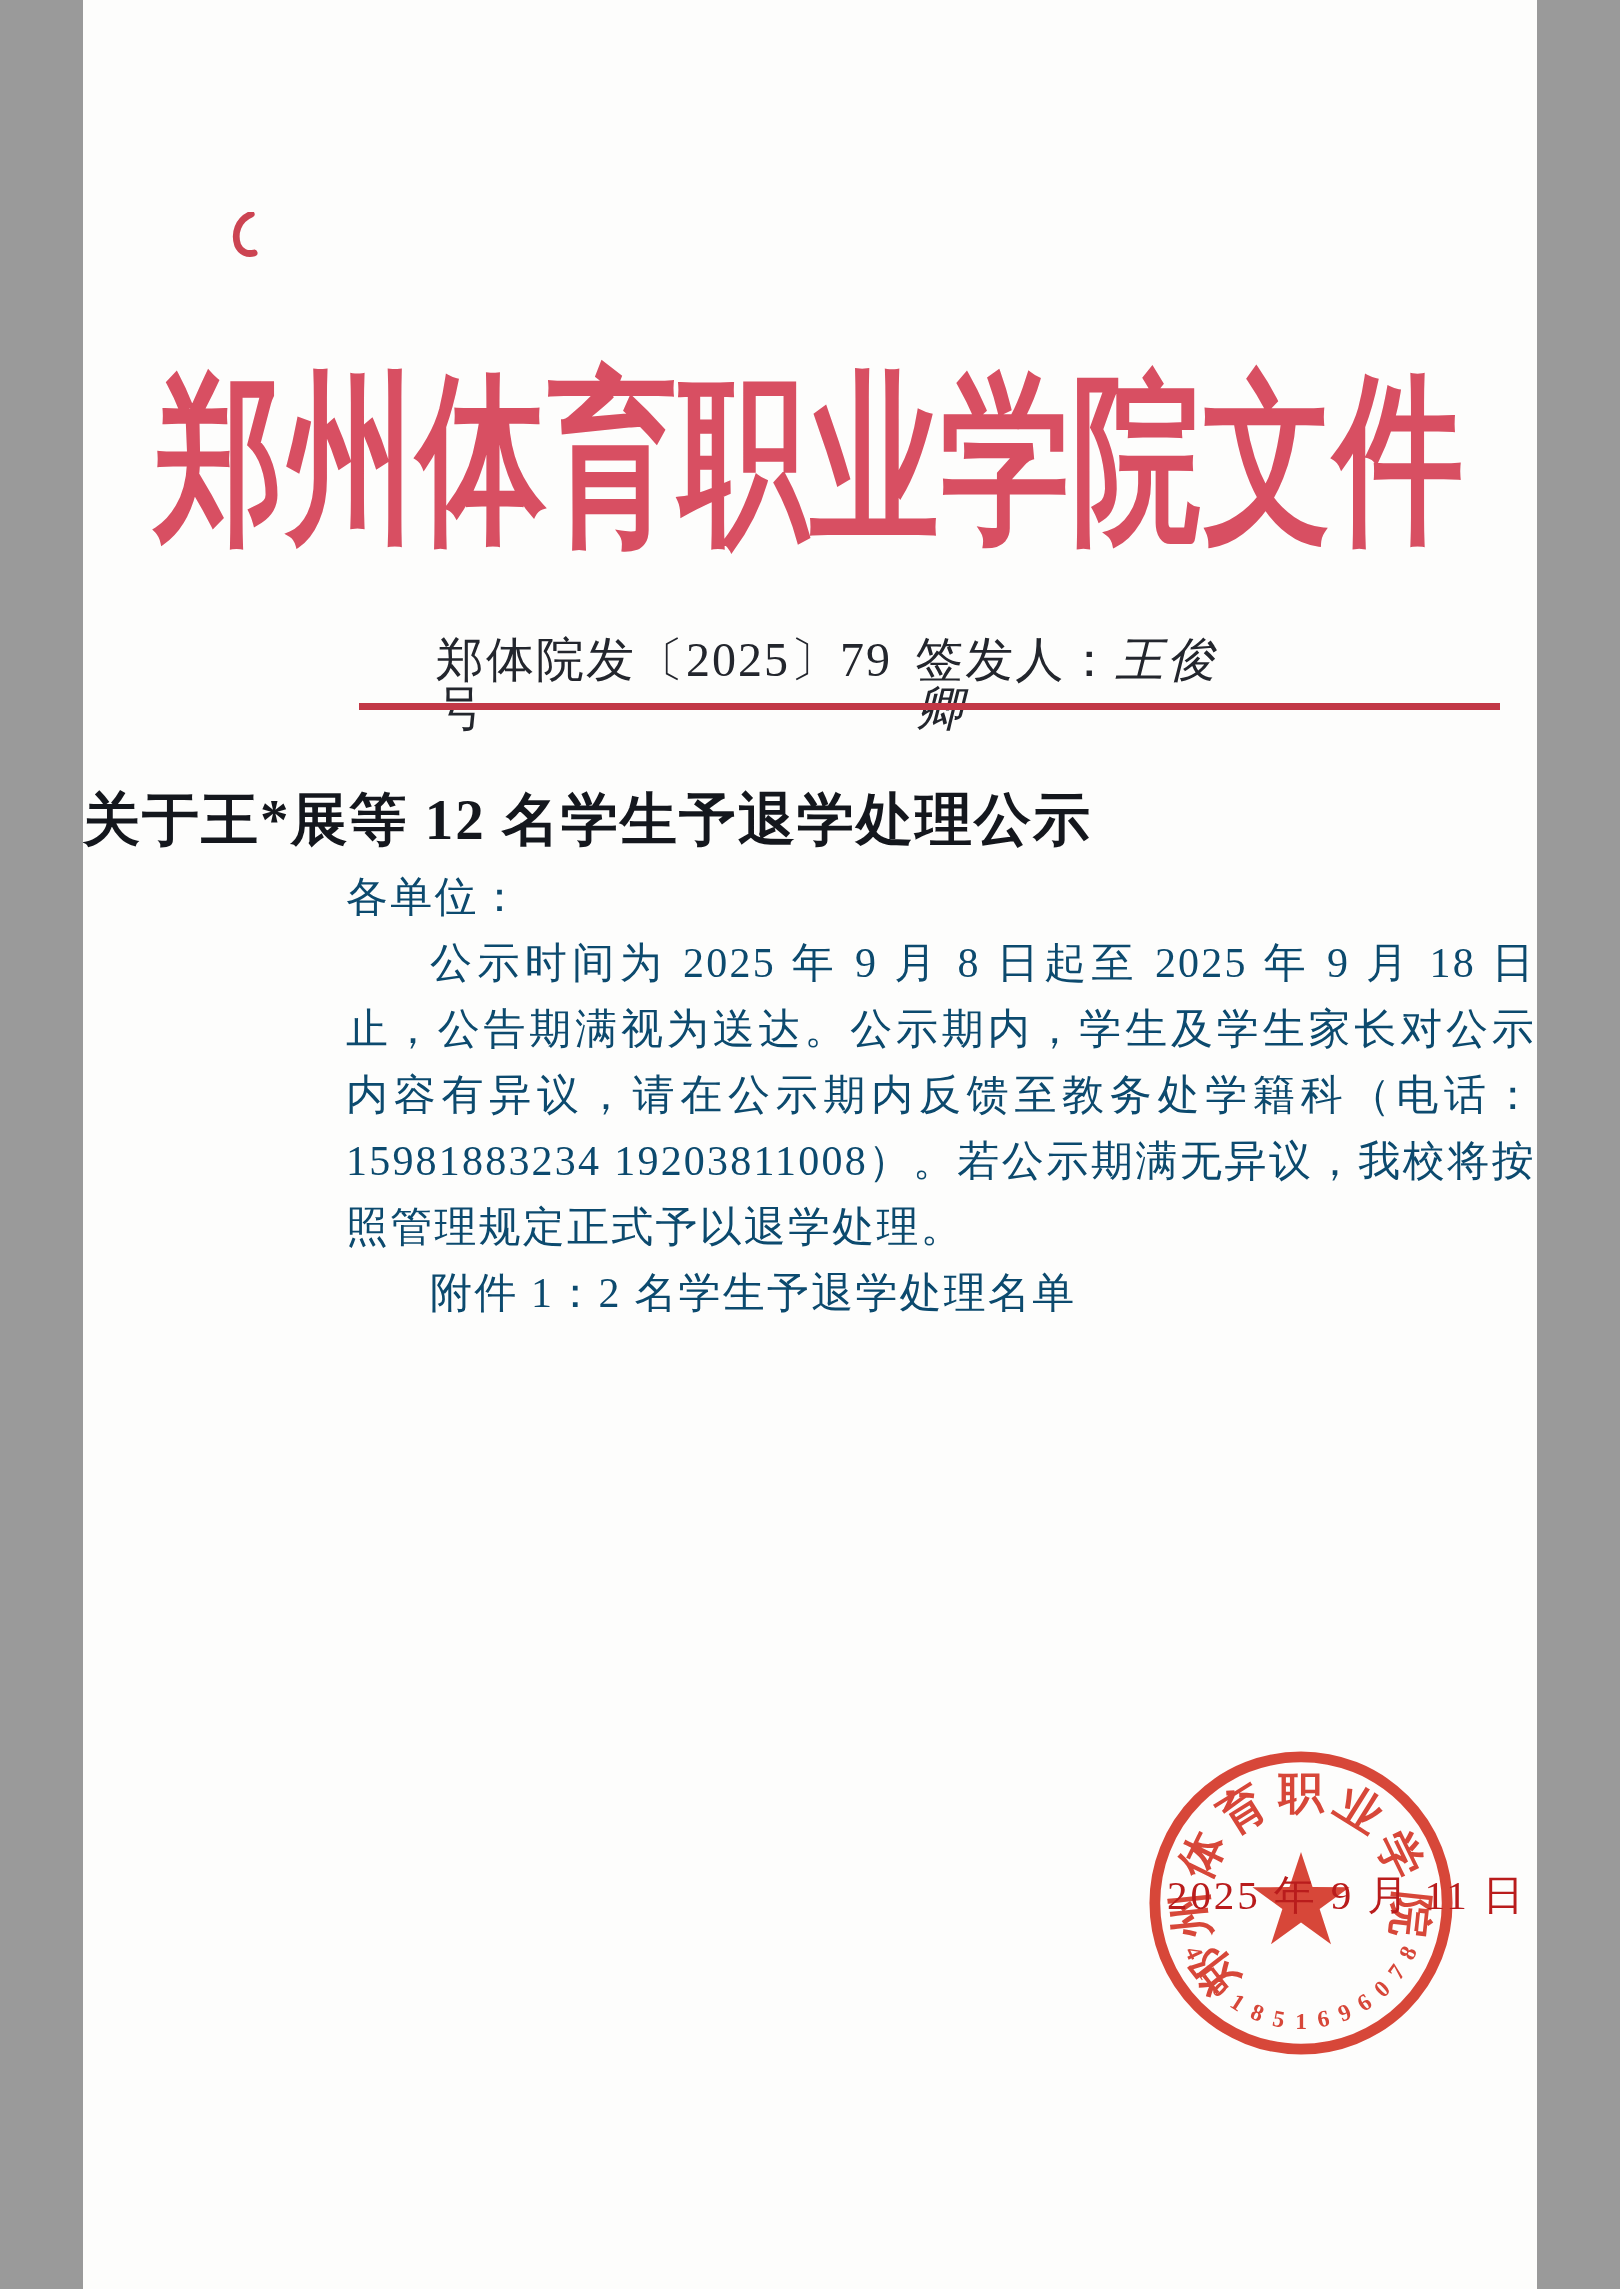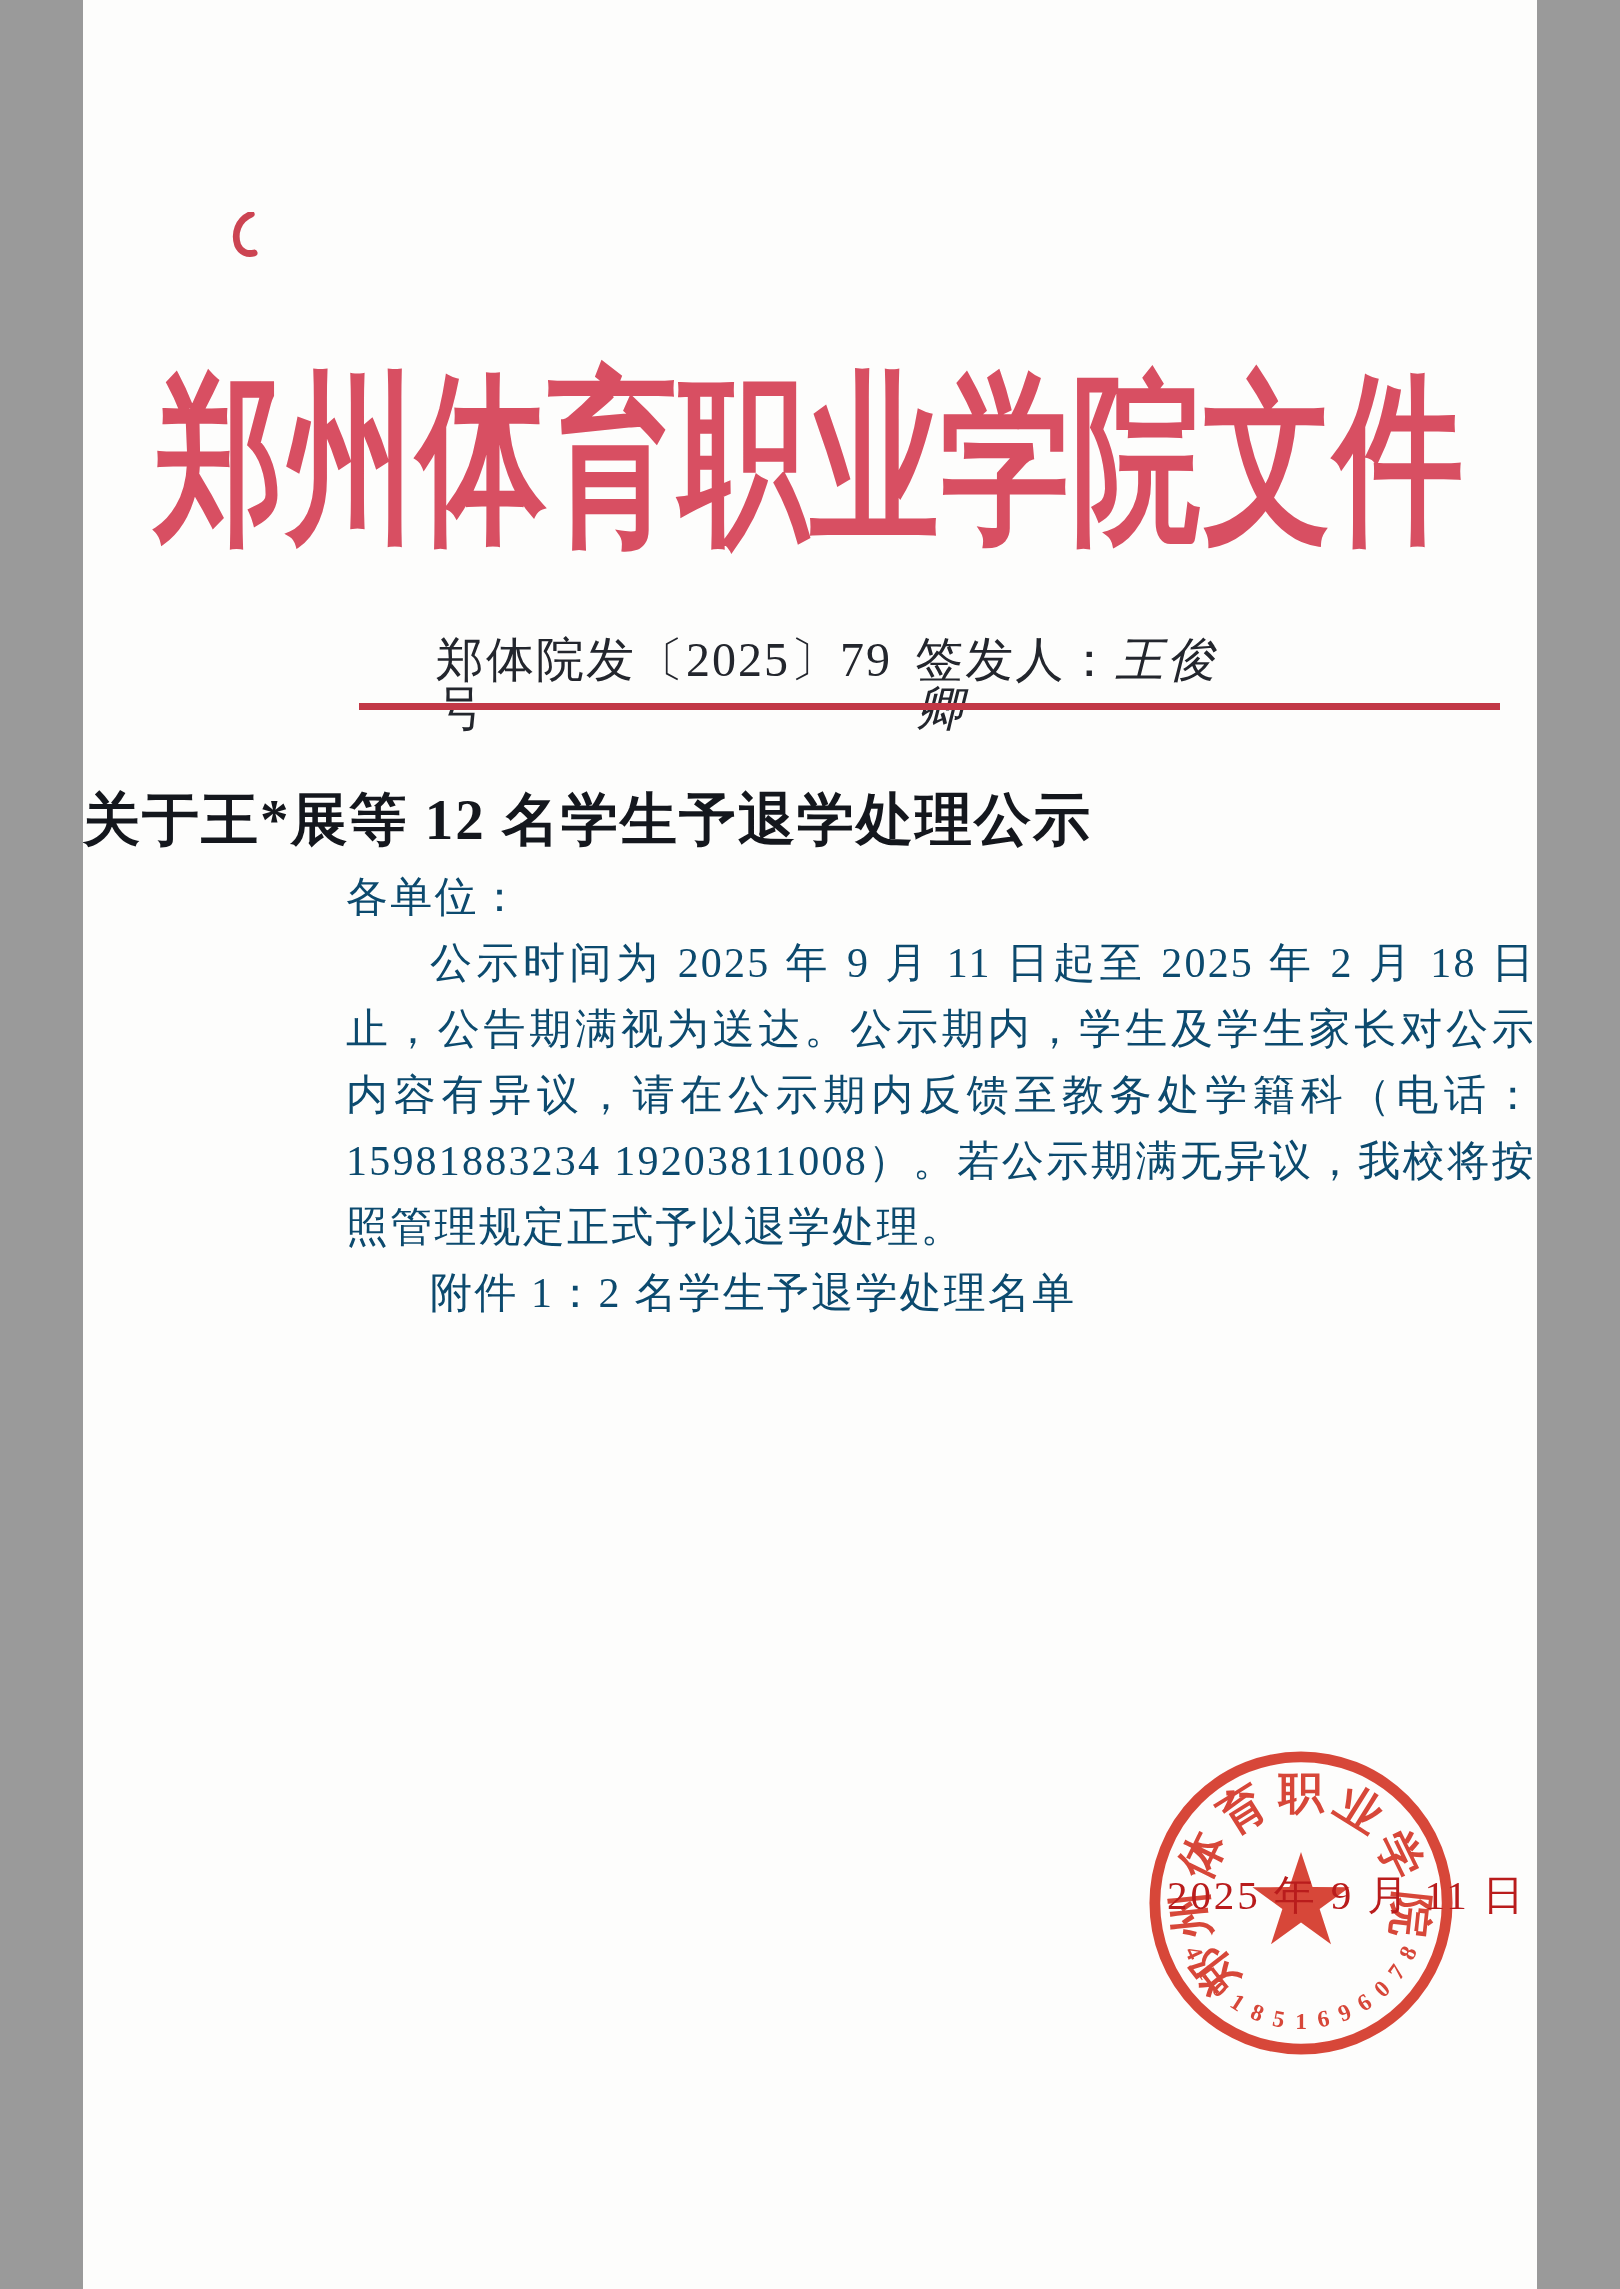--- a/index.html
+++ b/index.html
@@ -79,21 +79,21 @@
     <span class="doc-number">郑体院发〔2025〕79 号</span>
     <span class="signer"><span>签发人：</span><span class="signer-name">王俊卿</span></span>
   </div>
 
   <div class="red-rule"></div>
 
   <div class="doc-title">关于王*展等 12 名学生予退学处理公示</div>
 
   <div class="body-block">
     <p class="greeting">各单位：</p>
-    <p>公示时间为 2025 年 9 月 11 日起至 2025 年 2 月 18 日止，公告期满视为送达。公示期内，学生及学生家长对公示内容有异议，请在公示期内反馈至教务处学籍科（电话：15981883234 19203811008）。若公示期满无异议，我校将按照管理规定正式予以退学处理。</p>
+    <p>公示时间为 2025 年 9 月 8 日起至 2025 年 9 月 18 日止，公告期满视为送达。公示期内，学生及学生家长对公示内容有异议，请在公示期内反馈至教务处学籍科（电话：15981883234 19203811008）。若公示期满无异议，我校将按照管理规定正式予以退学处理。</p>
     <p>附件 1：2 名学生予退学处理名单</p>
   </div>
 
   <div class="date-line">2025 年 9 月 11 日</div>
 
   <svg class="seal" viewBox="0 0 314 318">
     <circle cx="157" cy="159" r="149" fill="none" stroke="#d53a2b" stroke-width="11"></circle>
     <polygon points="157,107 145.2,142.8 107.5,142.9 138,165.2 126.4,201.1 157,179 187.6,201.1 176,165.2 206.5,142.9 168.8,142.8" fill="#d53a2b"></polygon>
     <g fill="#d53a2b" font-size="46" font-weight="bold" text-anchor="middle">
       <text x="0" y="0" transform="translate(68.7,228.0) rotate(-128)" dominant-baseline="central">郑</text>

